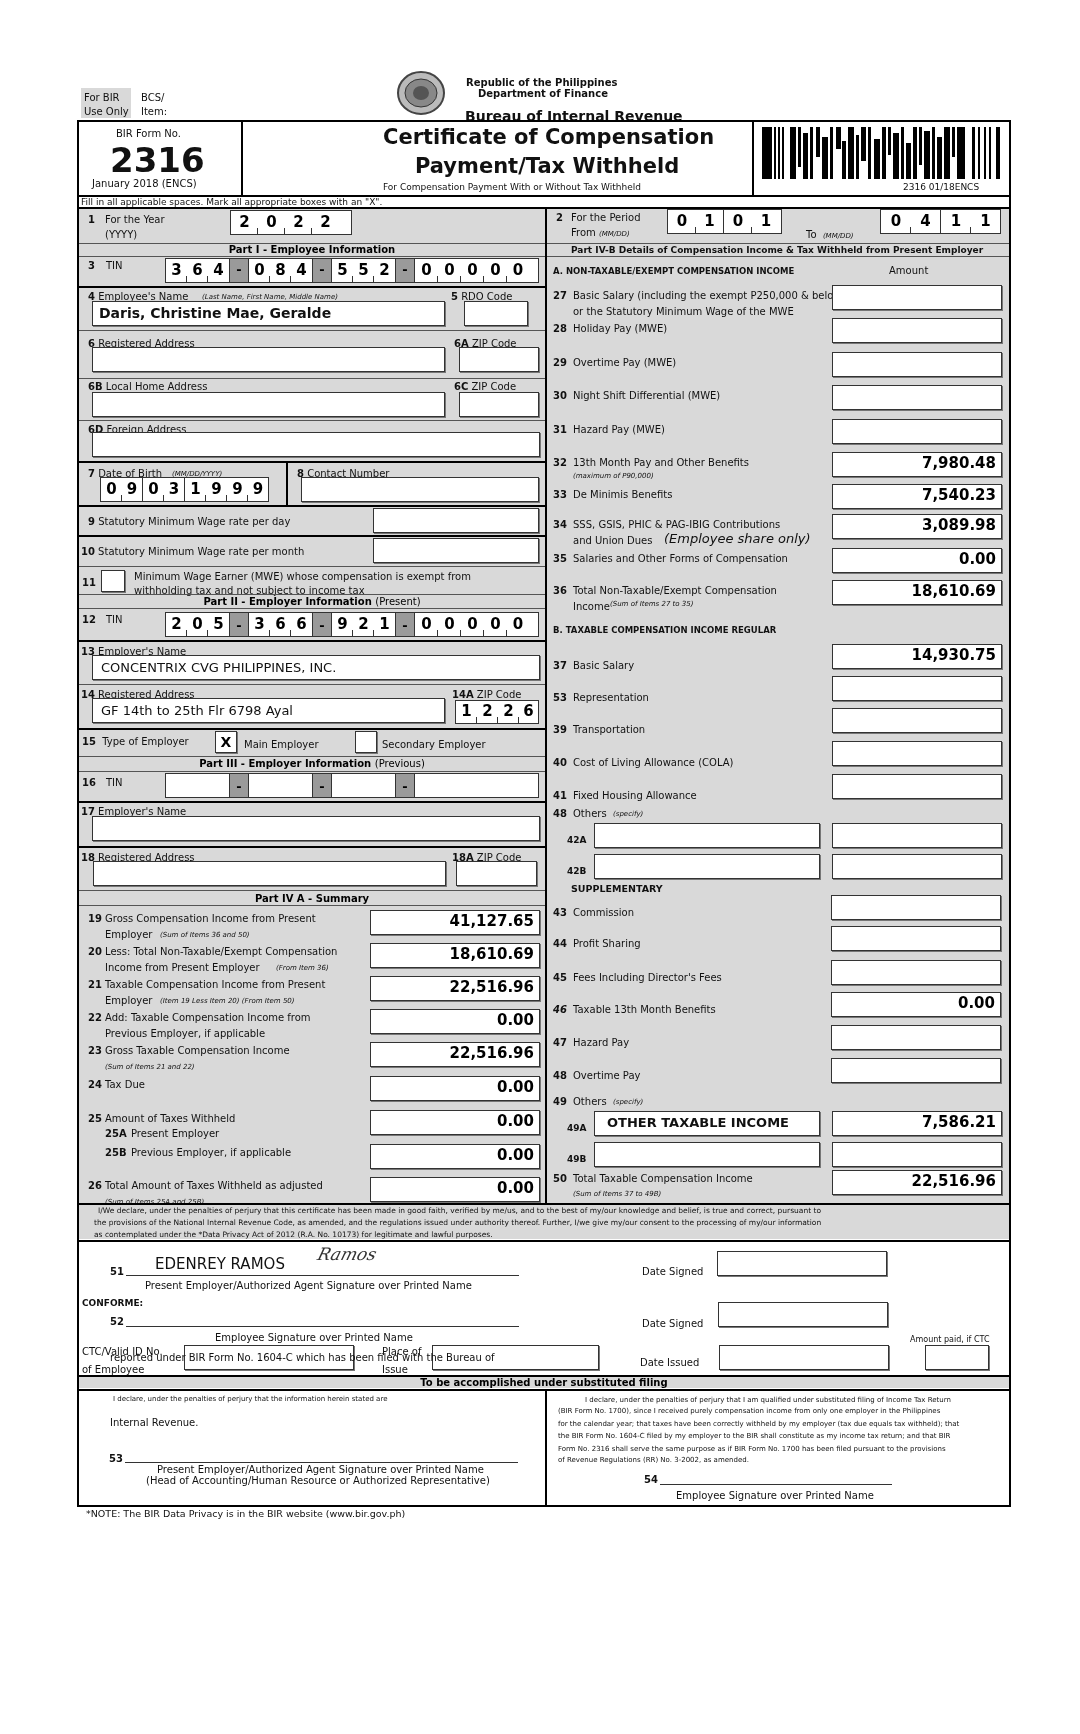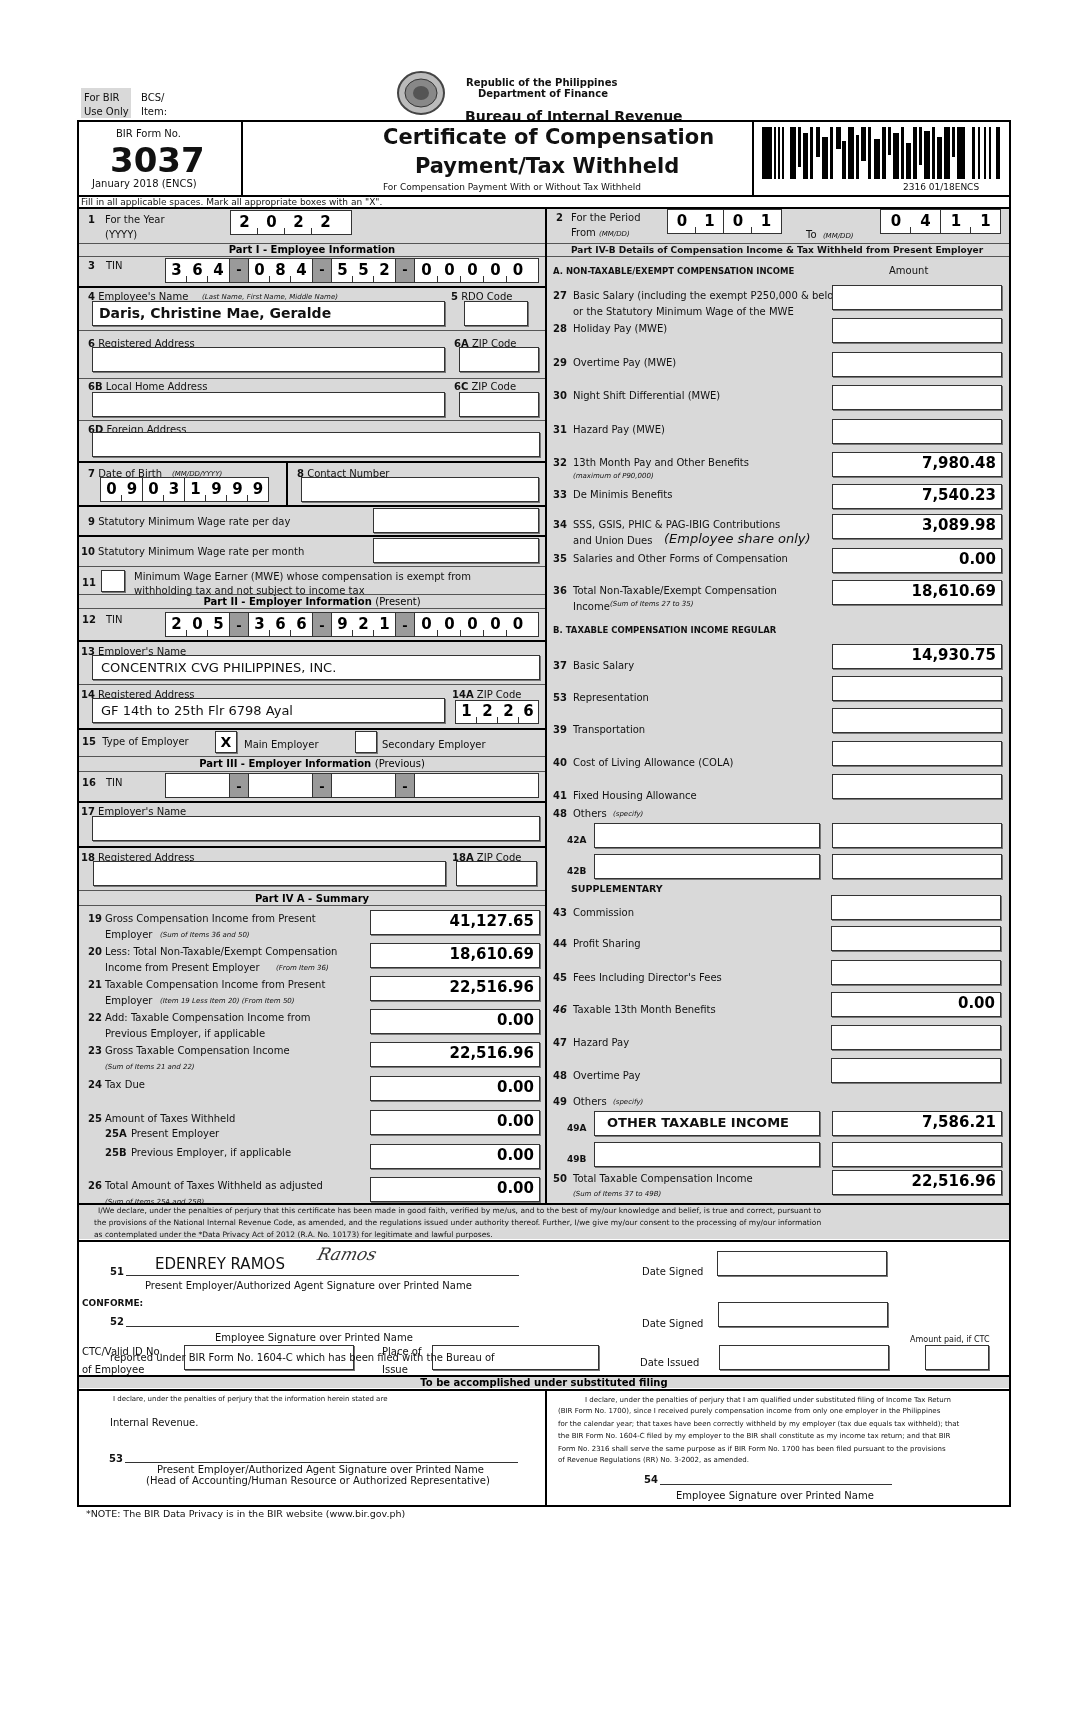--- a/index.html
+++ b/index.html
@@ -42,21 +42,21 @@
 </div>
 <div class="t b" style="left:466px;top:77px;font-size:10px;">Republic of the Philippines</div>
 <div class="t b" style="left:478px;top:88px;font-size:10px;">Department of Finance</div>
 <div class="t b" style="left:465px;top:108px;font-size:14px;">Bureau of Internal Revenue</div>
 
 <div class="abs" style="left:77px;top:120px;width:934px;height:1387px;border:2px solid #000;"></div>
 
 <div class="vline" style="left:241px;top:120px;height:76px;"></div>
 <div class="vline" style="left:752px;top:120px;height:76px;"></div>
 <div class="t" style="left:116px;top:128px;">BIR Form No.</div>
-<div class="t b" style="left:110px;top:140px;font-size:34px;">3037</div>
+<div class="t b" style="left:110px;top:140px;font-size:34px;">2316</div>
 <div class="t" style="left:92px;top:178px;">January 2018 (ENCS)</div>
 <div class="t b" style="left:383px;top:125px;font-size:21px;">Certificate of Compensation</div>
 <div class="t b" style="left:415px;top:154px;font-size:21px;">Payment/Tax Withheld</div>
 <div class="t" style="left:383px;top:182px;font-size:9px;">For Compensation Payment With or Without Tax Withheld</div>
 <div class="abs" style="left:760px;top:127px;width:250px;height:52px;">
   <svg width="250" height="52" viewBox="0 0 250 52">
     <g fill="#000">
       <rect x="2" y="0" width="10" height="52"></rect>
         <rect x="14" y="0" width="2" height="52"></rect>
         <rect x="18" y="0" width="2" height="52"></rect>

